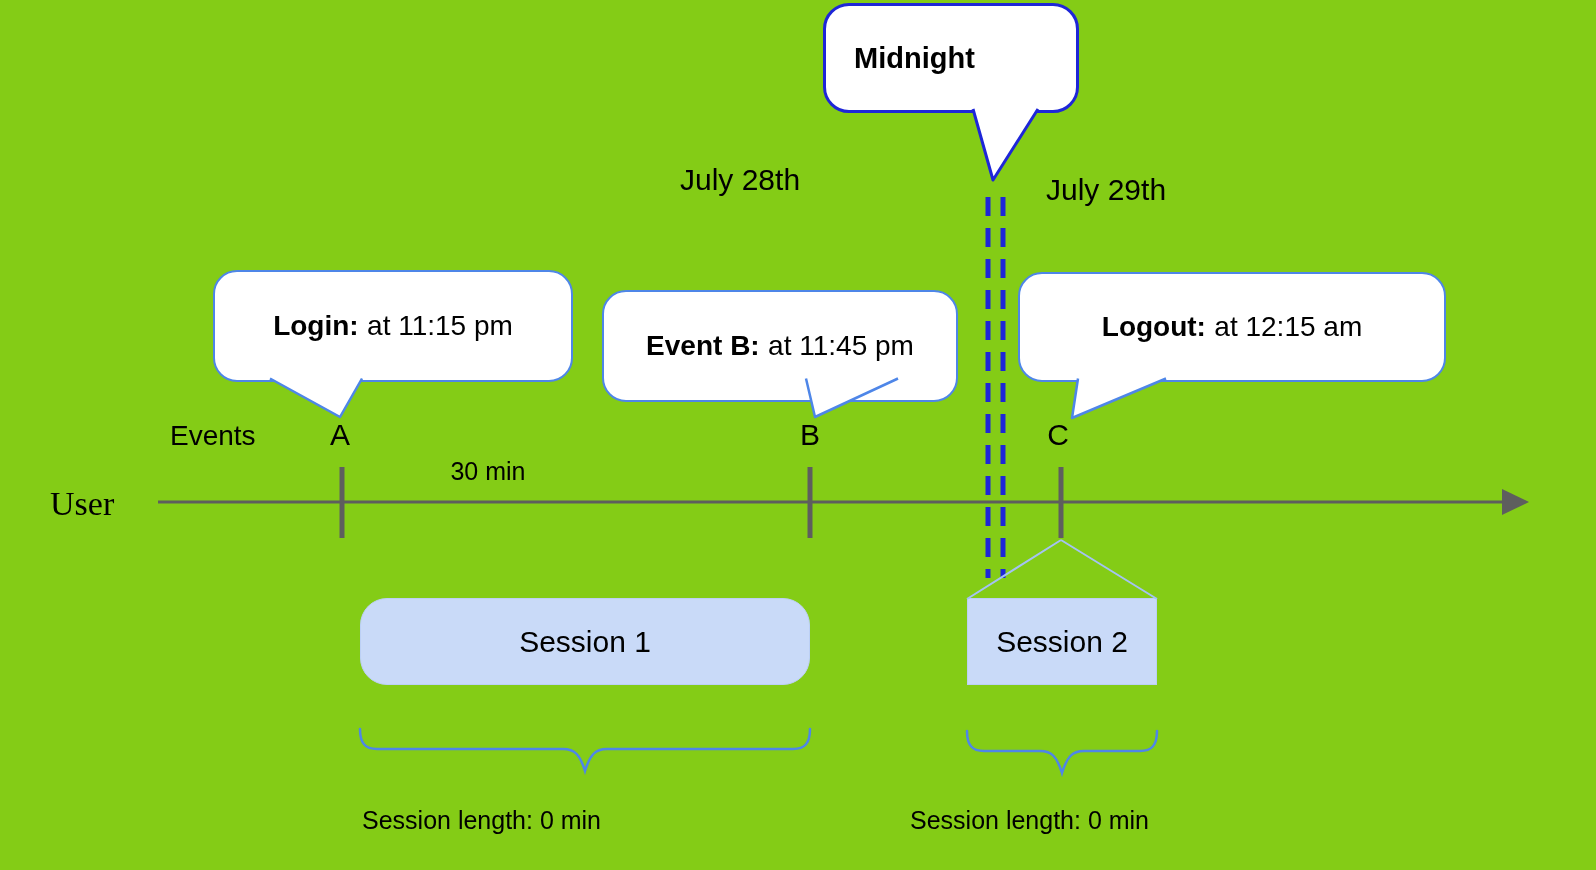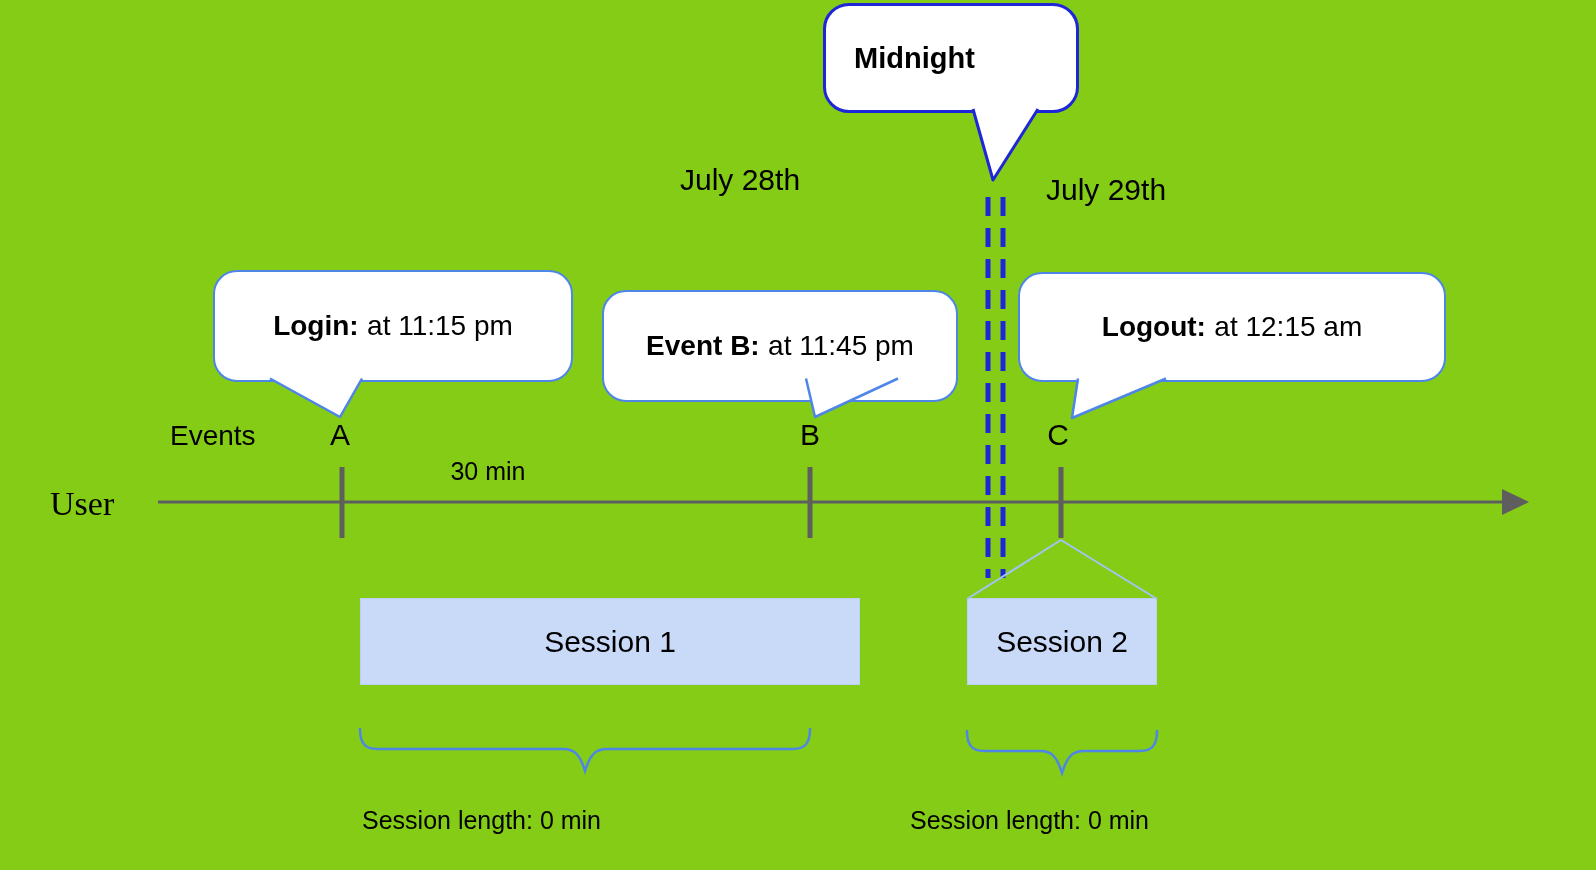--- a/index.html
+++ b/index.html
@@ -104,21 +104,21 @@
   </div>
 
   <div class="events-label" style="left:130px; top:420px;margin-left:40px;">Events</div>
   <div class="marker-letter" style="left:320px; top:418px;">A</div>
   <div class="marker-letter" style="left:790px; top:418px;">B</div>
   <div class="marker-letter" style="left:1038px; top:418px;">C</div>
 
   <div class="user-label" style="left:50px; top:485px;">User</div>
   <div class="interval-label" style="left:448px; top:457px;">30 min</div>
 
-  <div class="session-box" style="left:360px; top:598px; width:500px; height:87px;">
+  <div class="session-box" style="left:360px; top:598px; width:450px; height:87px;border-radius:27px;">
     <span>Session 1</span>
   </div>
   <div class="session-box" style="left:967px; top:598px; width:190px; height:87px;justify-content:center;">
     <span>Session 2</span>
   </div>
 
   <div class="length-label" style="left:362px; top:806px;">Session length: 0 min</div>
   <div class="length-label" style="left:910px; top:806px;">Session length: 0 min</div>
 
   <svg class="overlay" viewBox="0 0 1596 870">

